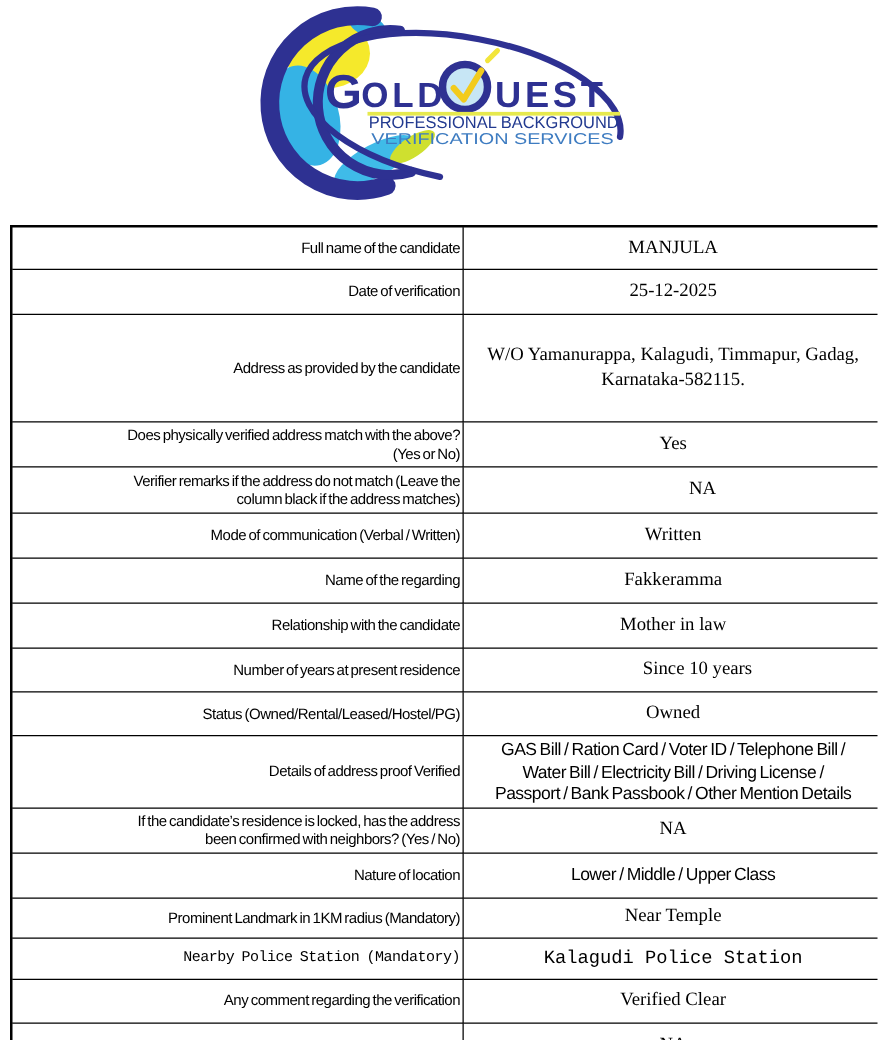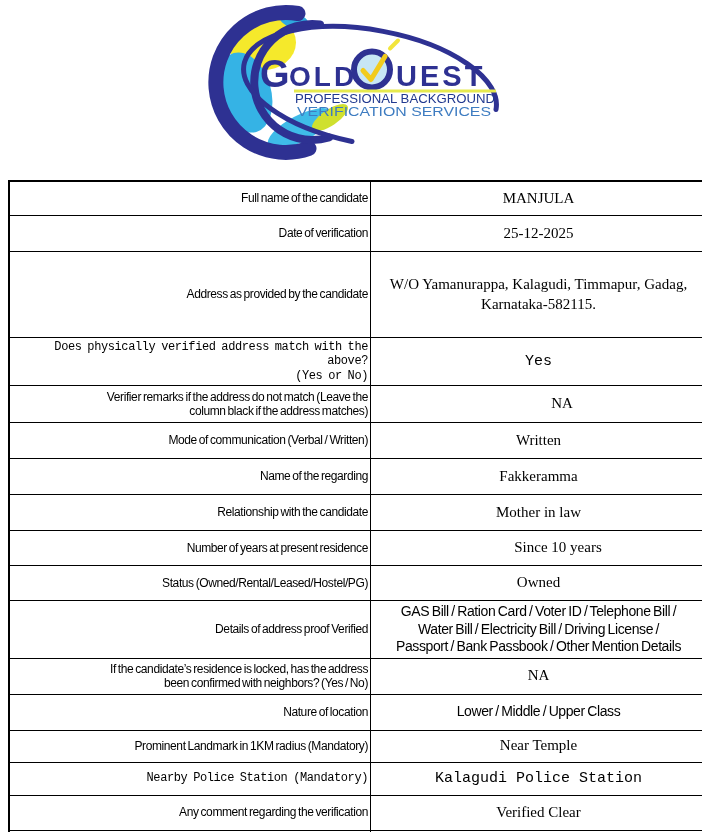--- a/index.html
+++ b/index.html
@@ -22,21 +22,21 @@
          font-size:12px;line-height:1.2;letter-spacing:-0.4px;word-spacing:-1px;
          white-space:pre-line;text-align:right;}
   td.val{width:333px;padding:2px 1px;text-align:center;
          font-family:"Liberation Serif",serif;font-size:15px;line-height:1.3;
          white-space:pre-line;}
   td.val.sans{font-family:"Liberation Sans",sans-serif;font-size:14px;
               letter-spacing:-0.4px;word-spacing:-1px;line-height:1.25;}
   tr:nth-child(1)  td{height:29px;}
   tr:nth-child(2)  td{height:31px;margin-left:18px;}
   tr:nth-child(3)  td{height:81px;}
-  tr:nth-child(4)  td{height:31px;font-family:Liberation Mono, monospace;}
+  tr:nth-child(4)  td{height:31px;}
   tr:nth-child(5)  td{height:32px;padding-left:48px;}
   tr:nth-child(6)  td{height:31px;}
   tr:nth-child(7)  td{height:31px;}
   tr:nth-child(8)  td{height:31px;}
   tr:nth-child(9)  td{height:30px;padding-left:40px;}
   tr:nth-child(10) td{height:30px;}
   tr:nth-child(11) td{height:49px;}
   tr:nth-child(12) td{height:31px;}
   tr:nth-child(13) td{height:31px;}
   tr:nth-child(14) td{height:27px;}

